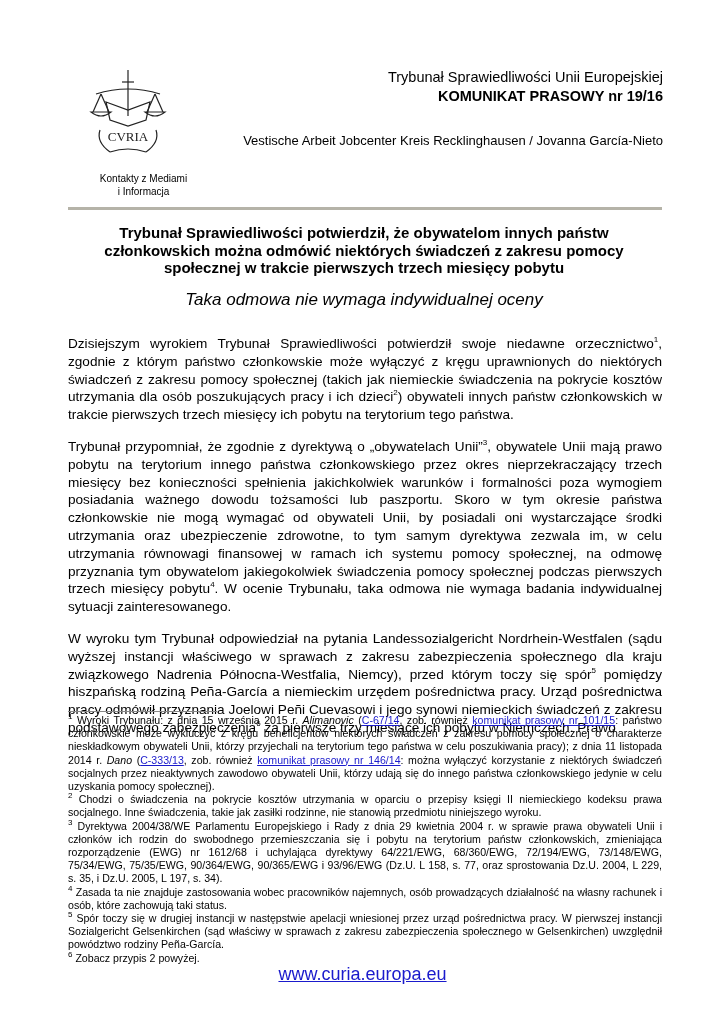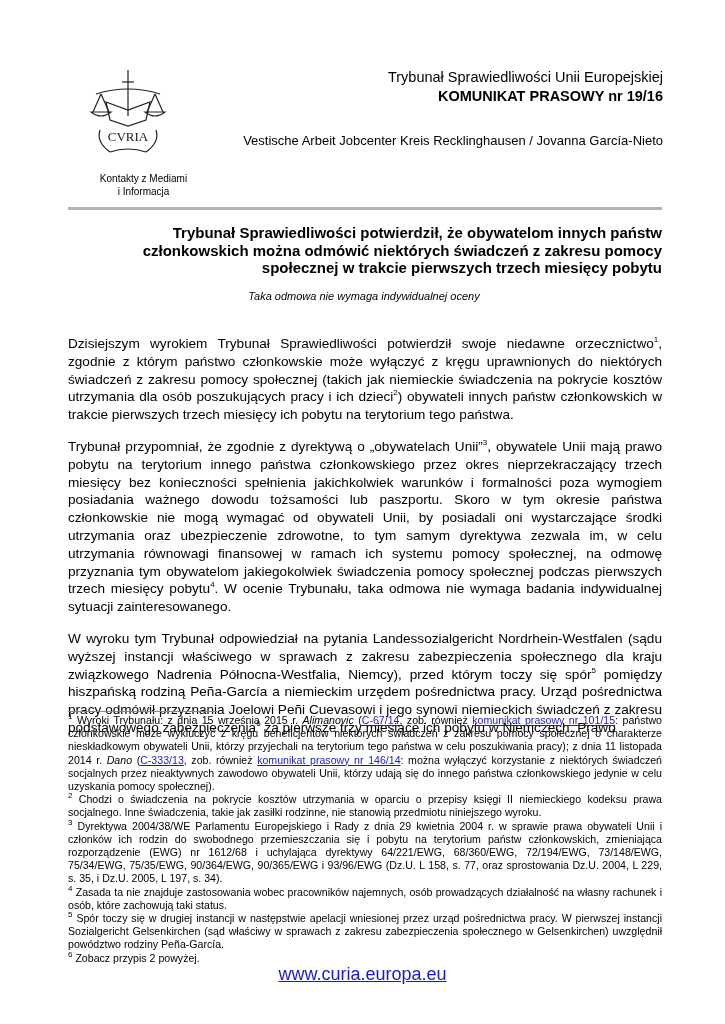--- a/index.html
+++ b/index.html
@@ -7,24 +7,24 @@
          font-family:"Liberation Sans", sans-serif; color:#000; }
   .logo { position:absolute; left:88px; top:68px; width:80px; height:88px; }
   .contact { position:absolute; left:76px; top:173px; width:135px; text-align:center;
              font-size:10px; line-height:12.5px; }
   .hdr-right { position:absolute; right:62px; top:68px; width:470px; text-align:right; }
   .hdr-right .l1 { font-size:14.5px; line-height:18px; }
   .hdr-right .l2 { font-size:14.5px; font-weight:bold; line-height:20px; }
   .hdr-right .l3 { font-size:13px; line-height:18px; }
   .hdr-right .case { margin-top:27px; font-size:13px; line-height:16px; }
   .rule { position:absolute; left:68px; top:207px; width:594px; height:3px; background:#b5b3a8; }
-  .title { position:absolute; left:66px; top:224px; width:596px; text-align:right;
+  .title { position:absolute; left:66px; top:224px; width:596px; text-align:center;
            font-weight:bold; font-size:15px; line-height:17.5px; }
   .subtitle { position:absolute; left:66px; top:290px; width:596px; text-align:center;
-              font-style:italic; font-size:11px; }
+              font-style:italic; font-size:17px; }
   .body { position:absolute; left:68px; top:335px; width:594px; font-size:13.6px;
           line-height:17.8px; text-align:justify; }
   .body p { margin:0 0 14px 0; }
   sup { font-size:8px; line-height:0; }
   .fn-rule { position:absolute; left:68px; top:711px; width:149px; height:1px; background:#888; }
   .fns { position:absolute; left:68px; top:714px; width:594px; font-size:10.6px;
          line-height:13.2px; text-align:justify; }
   .fns p { margin:0; }
   .fns a, .footer a { color:#1a1acc; text-decoration:underline; }
   .footer { position:absolute; left:0; top:964px; width:725px; text-align:center; font-size:18px; }

